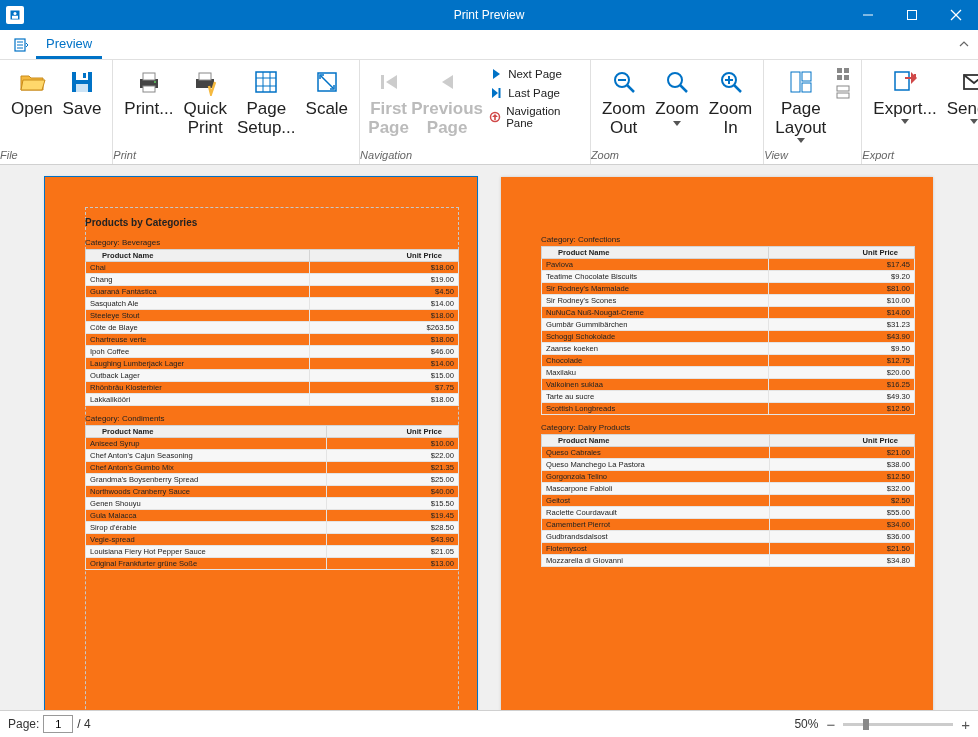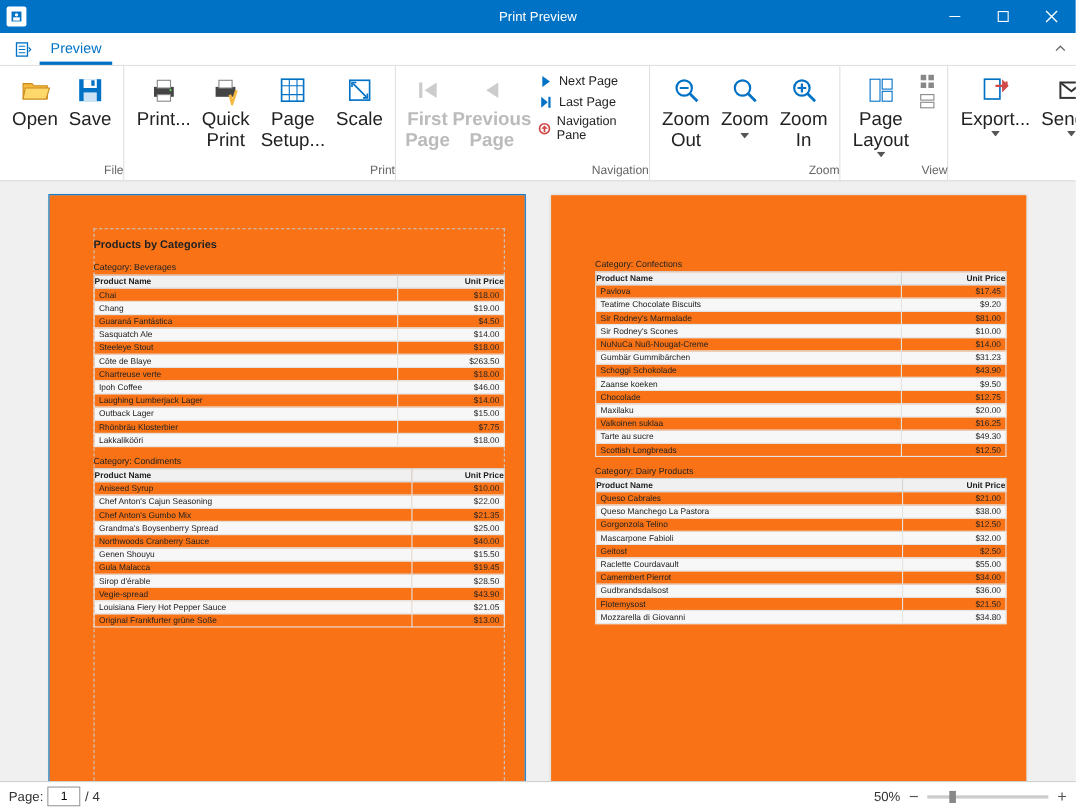--- a/index.html
+++ b/index.html
@@ -12,38 +12,38 @@
   .wincontrols .wc { width:44px; height:30px; display:flex; align-items:center; justify-content:center; color:#fff; cursor:pointer; }
   .menubar { height:30px; background:#fff; border-bottom:1px solid #e0e0e0; display:flex; padding:0 6px; position:relative; }
   .filemenu { width:30px; height:30px; display:flex; align-items:center; justify-content:center; cursor:pointer; }
   .filemenu svg { width:16px; height:16px; color:#0072c6; }
   .tab { padding:6px 10px 4px 10px; font-size:13px; cursor:pointer; color:#333; }
   .tab.active { color:#0072c6; border-bottom:3px solid #0072c6; }
   .collapse-arrow { position:absolute; right:8px; top:8px; color:#666; cursor:pointer; }
   .ribbon { height:105px; background:#fff; border-bottom:1px solid #d0d0d0; display:flex; }
   .group { border-right:1px solid #e0e0e0; display:flex; flex-direction:column; justify-content:space-between; }
   .group-items { display:flex; align-items:flex-start; padding:4px 6px; height:86px; }
-  .group-label { font-size:11px; color:#666; text-align:right; padding-bottom:3px; }
+  .group-label { font-size:11px; color:#666; text-align:left; padding-bottom:3px;font-style:italic; }
   .rbtn { display:flex; flex-direction:column; align-items:center; justify-content:flex-start; padding:2px 5px; cursor:pointer; text-align:center; line-height:1.1; font-size:17px; min-width:36px; }
   .rbtn .ico { width:32px; height:32px; display:flex; align-items:center; justify-content:center; margin-bottom:2px; color:#0072c6; }
   .rbtn.disabled { color:#bbb;font-weight:bold; }
   .rbtn.disabled .ico { color:#ccc; }
   .nav-small { display:flex; flex-direction:column; padding:2px 4px; gap:3px; }
   .nav-small .nline { display:flex; align-items:center; gap:5px; cursor:pointer; font-size:11.5px; padding:1px 2px; }
   .nav-small .ni { width:14px; height:14px; display:flex; align-items:center; justify-content:center; color:#0072c6; }
   .workspace { position:absolute; top:165px; left:0; right:0; bottom:27px; background:#f0f0f0; overflow:auto; }
   .pages { display:flex; gap:24px; padding:12px 18px; justify-content:center; }
   .page { width:432px; height:667px; background:#f97316; box-shadow:0 0 3px rgba(0,0,0,0.15); position:relative; }
   .page.selected { outline:1px solid #0072c6; }
   .page .margin-guide { position:absolute; border:1px dashed #c8c8c8; left:40px; right:18px; top:30px; bottom:40px; pointer-events:none; }
   .page-content { position:absolute; left:40px; right:18px; top:40px; bottom:40px; font-size:8px; color:#222; }
   .report-title { font-size:10px; font-weight:bold; margin-bottom:10px; }
   .cat-header { font-size:8px; font-weight:normal; margin-top:8px; margin-bottom:2px; }
   table.data { width:100%; border-collapse:collapse; font-size:7.6px; }
-  table.data th { text-align:left; font-weight:bold; background:#f0f0f0; border:1px solid #d4d4d4; padding:1px 0; }
+  table.data th { text-align:left; font-weight:bold; background:#f0f0f0; border:1px solid #d4d4d4; padding:1px 16px; }
   table.data th.price, table.data td.price { text-align:right; }
   table.data td { border:1px solid #e4e4e4; padding:1px 4px; }
   table.data tr:nth-child(even) td { background:#f7f7f7; }
   .statusbar { position:absolute; left:0; right:0; bottom:0; height:27px; border-top:1px solid #d0d0d0; background:#fff; display:flex; align-items:center; padding:0 8px; font-size:12px; color:#333; justify-content:space-between; }
   .statusbar .pagectl { display:flex; align-items:center; gap:4px; }
   .statusbar input.pagenum { width:30px; height:18px; border:1px solid #999; text-align:center; font-size:11px; }
   .zoomctl { display:flex; align-items:center; gap:8px; }
   .zoom-slider { width:110px; height:3px; background:#ccc; position:relative; }
   .zoom-slider .thumb { position:absolute; top:-4px; left:20px; width:6px; height:11px; background:#888; cursor:pointer; }
   .zm { cursor:pointer; color:#555; font-size:15px; user-select:none; }

